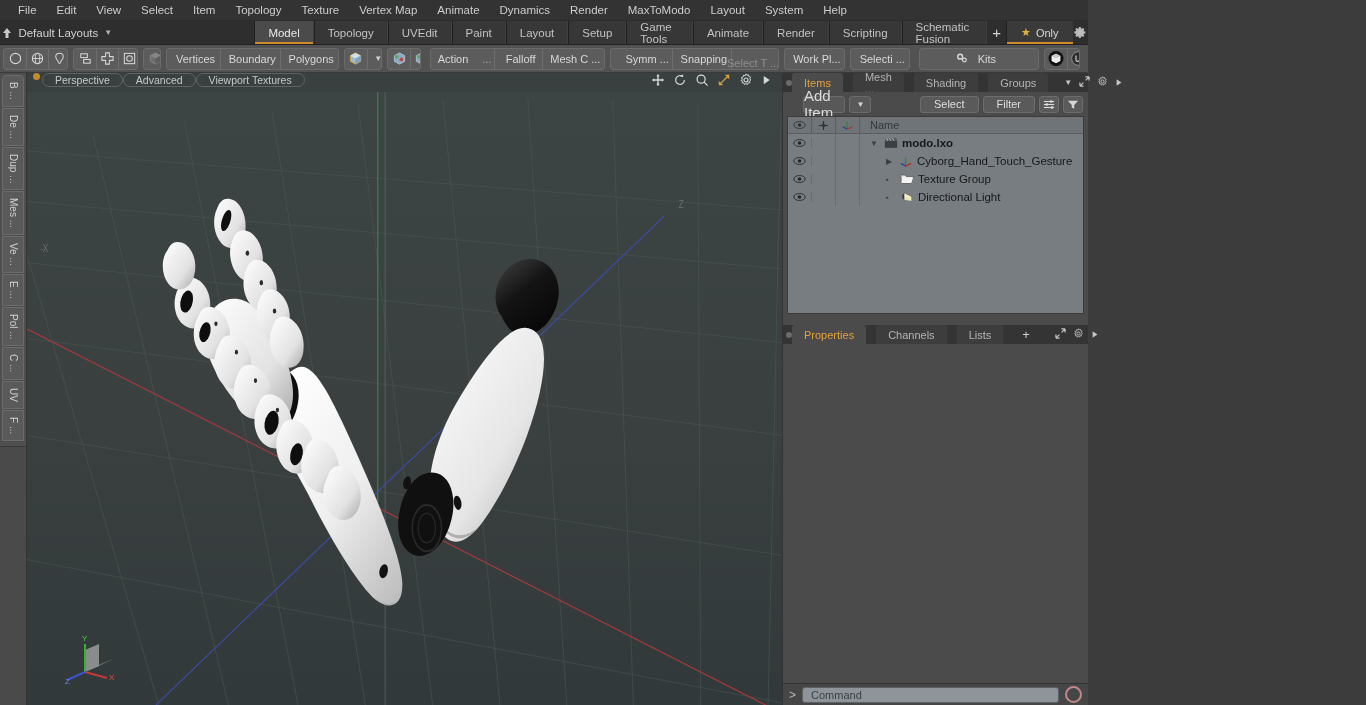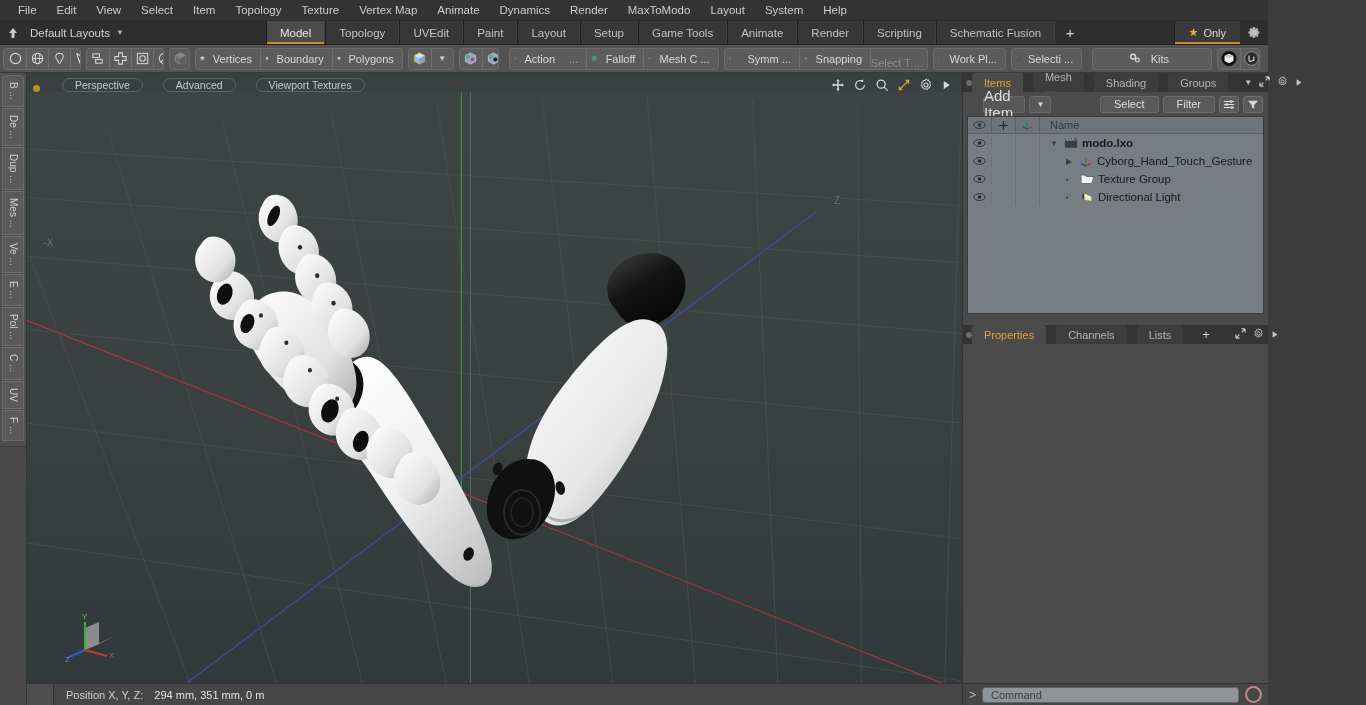--- a/index.html
+++ b/index.html
@@ -4,21 +4,21 @@
 <style>
   * { box-sizing: border-box; margin:0; padding:0; }
   html,body { width:1366px; height:705px; overflow:hidden; }
   body {
     font-family: "Liberation Sans", sans-serif;
     background:#3c3c3c;
     color:#c8c8c8;
     font-size:11px;
     -webkit-font-smoothing:antialiased;
   }
-  #app { position:relative; width:1268px; height:705px; display:flex; flex-direction:column; }
+  #app { position:relative; width:1088px; height:705px; display:flex; flex-direction:column; }
 
   
   .menubar {
     height:21px; background:#333333; display:flex; align-items:center;
     padding-left:8px; flex:0 0 21px; border-bottom:1px solid #2b2b2b;
   }
   .menubar .mi {
     padding:0 10px; height:21px; line-height:21px; color:#cdcdcd; font-size:11.5px;
     white-space:nowrap; cursor:default;
   }
@@ -96,21 +96,21 @@
     background:#5a5a5a; border:1px solid #6b6b6b; color:#d0d0d0;
     font-size:10px; padding:6px 1px; margin-bottom:1px; text-align:center;
     display:flex; align-items:center; justify-content:center; letter-spacing:0px;
   }
   .vtab:first-child { border-radius:4px 4px 0 0; }
   .leftstrip .filler { flex:1; background:#4a4a4a; margin:4px -2px 0 -2px; border-top:1px solid #3a3a3a;}
 
   
   .center { flex:1; display:flex; flex-direction:column; min-width:0; background:#2f3434; }
   .vpheader {
-    height:19px; background:#3a3f3f; display:flex; align-items:flex-end; gap:20px;
+    height:19px; background:#3a3f3f; display:flex; align-items:flex-start; gap:0;
     padding:0 6px; flex:0 0 19px; position:relative; z-index:5;
   }
   .vp-dot { width:7px; height:7px; border-radius:50%; background:#c08a2e; margin-right:2px; }
   .vpbtn {
     height:14px; border:1px solid #5e6464; border-radius:7px; padding:0 12px;
     display:flex; align-items:center; color:#c4c9c9; font-size:10.5px; background:transparent;
   }
   .vp-navs { margin-left:auto; display:flex; align-items:center; gap:8px; padding-right:4px; }
   .vp-navs span { color:#cfd4d4; display:flex; align-items:center; }
 
@@ -693,27 +693,20 @@
             <line x1="20" y1="40" x2="20" y2="12" stroke="#33b233" stroke-width="2"></line>
             <line x1="20" y1="40" x2="42" y2="46" stroke="#c33a3a" stroke-width="2"></line>
             <line x1="20" y1="40" x2="2" y2="48" stroke="#3a54cc" stroke-width="2"></line>
             <text x="17" y="9" fill="#4ed04e" font-family="Liberation Sans, sans-serif" font-size="8">Y</text>
             <text x="44" y="48" fill="#e05252" font-family="Liberation Sans, sans-serif" font-size="8">X</text>
             <text x="0" y="52" fill="#6a7ce8" font-family="Liberation Sans, sans-serif" font-size="8">Z</text>
           </svg>
         </div>
       </div>
 
-      <div class="statusbar">
-        <div class="sb-left"></div>
-        <div class="sb-text">
-          <span>Position X, Y, Z:</span>
-          <span class="val">294 mm, 351 mm, 0 m</span>
-        </div>
-      </div>
     </div>
 
     <div class="rightpanel">
 
       <div class="rp-tabrow">
         <span class="rp-dot">
             <i></i>
           </span>
         <div class="rtab active">Items</div>
         <div class="rtab">Mesh ...</div>

